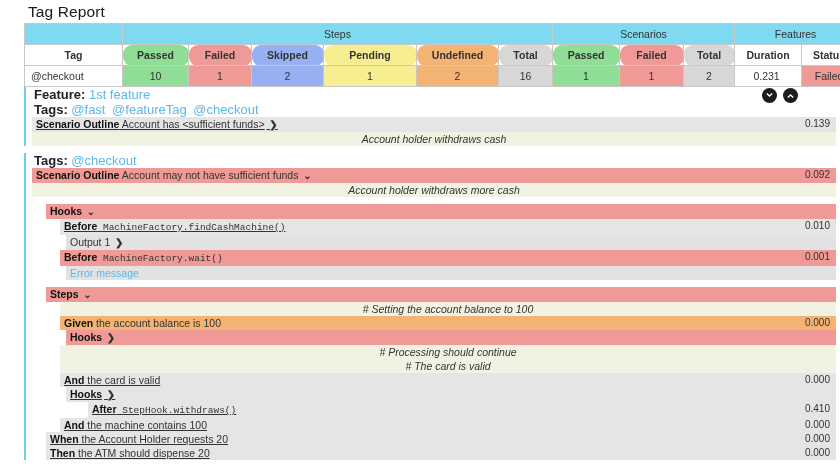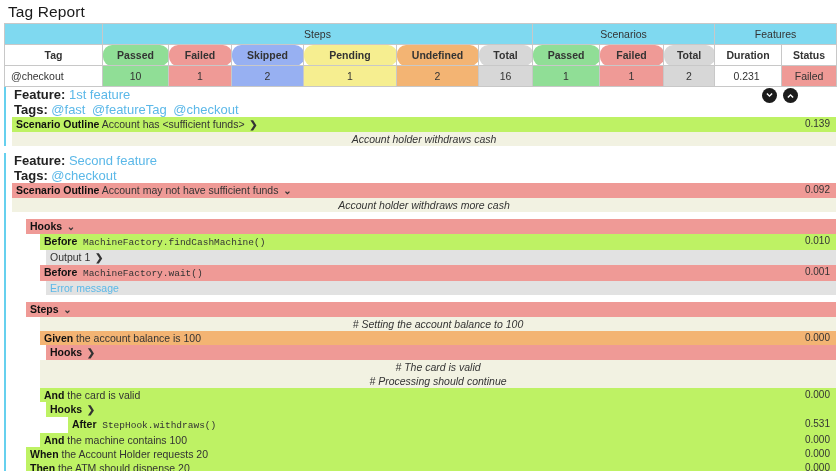--- a/index.html
+++ b/index.html
@@ -4,21 +4,21 @@
 <style>
   * { box-sizing: border-box; }
   html, body {
     margin: 0; padding: 0;
     width: 840px; height: 471px;
     background: #ffffff;
     font-family: "Liberation Sans", sans-serif;
     color: #333333;
     overflow: hidden;
   }
-  .page { width: 840px; height: 471px; position: relative; }
+  .page { width: 840px; height: 471px; position: relative; padding-left: 20px; }
 
   
   .report-title {
     font-size: 15.5px;
     font-weight: 400;
     color: #1a1a1a;
     padding: 3px 0 2px 8px;
     letter-spacing: .1px;
   }
 
@@ -93,21 +93,21 @@
     padding: 0 4px 0 4px;
     white-space: nowrap;
     overflow: hidden;
   }
   .row .dur {
     position: absolute;
     right: 6px; top: 0;
     font-size: 10px;
     color: #333;
   }
-  .r-pass { background: #bef264; }
+  .r-pass { background: #e5e5e5; text-decoration: underline; }
   .r-fail { background: #ef9a96; }
   .r-undef { background: #f3b473; }
   .r-narr { background: #f2f2e2; font-style: italic; color: #333; text-align: center; }
   .r-out  { background: #e2e2e2; }
   .kw { font-weight: bold; color: #111; }
   .mono { font-family: "Liberation Mono", monospace; font-size: 9.5px; }
   .chev { font-weight: bold; font-size: 10px; padding-left: 2px; }
 
   .ind1 { margin-left: 14px; }
   .ind2 { margin-left: 28px; }
@@ -193,39 +193,38 @@
   </div>
 
   <div class="features" id="features-root">
       <div class="feature-block">
         <div class="meta-line"><span class="meta-label">Feature:</span><span class="link"> 1st feature</span></div>
         <div class="meta-line"><span class="meta-label">Tags:</span><span class="link"> @fast</span><span class="link"> @featureTag</span><span class="link"> @checkout</span></div>
         <div class="row r-pass"><span class="kw">Scenario Outline</span><span> Account has &lt;sufficient funds&gt;</span><span class="chev"> ❯</span><span class="dur">0.139</span></div>
         <div class="row r-narr"><span>Account holder withdraws cash</span></div>
       </div>
       <div class="feature-block">
-        <div class="meta-line"><span class="meta-label">Feature:</span><span class="link"> Second feature</span></div>
         <div class="meta-line"><span class="meta-label">Tags:</span><span class="link"> @checkout</span></div>
         <div class="row r-fail"><span class="kw">Scenario Outline</span><span> Account may not have sufficient funds</span><span class="chev"> ⌄</span><span class="dur">0.092</span></div>
         <div class="row r-narr"><span>Account holder withdraws more cash</span></div>
         <div class="gap-md"></div>
         <div class="row r-fail ind1"><span class="kw">Hooks</span><span class="chev"> ⌄</span></div>
         <div class="row r-pass ind2"><span class="kw">Before</span><span class="mono"> MachineFactory.findCashMachine()</span><span class="dur">0.010</span></div>
         <div class="row r-out ind3"><span>Output 1</span><span class="chev"> ❯</span></div>
         <div class="row r-fail ind2"><span class="kw">Before</span><span class="mono"> MachineFactory.wait()</span><span class="dur">0.001</span></div>
         <div class="row r-out ind3"><span class="link">Error message</span></div>
         <div class="gap-md"></div>
         <div class="row r-fail ind1"><span class="kw">Steps</span><span class="chev"> ⌄</span></div>
         <div class="row r-narr ind2"><span># Setting the account balance to 100</span></div>
         <div class="row r-undef ind2"><span class="kw">Given</span><span> the account balance is 100</span><span class="dur">0.000</span></div>
         <div class="row r-fail ind3"><span class="kw">Hooks</span><span class="chev"> ❯</span></div>
+        <div class="row r-narr ind2"><span># Processing should continue</span></div>
         <div class="row r-narr ind2"><span># The card is valid</span></div>
-        <div class="row r-narr ind2"><span># Processing should continue</span></div>
         <div class="row r-pass ind2"><span class="kw">And</span><span> the card is valid</span><span class="dur">0.000</span></div>
         <div class="row r-pass ind3"><span class="kw">Hooks</span><span class="chev"> ❯</span></div>
-        <div class="row r-pass ind4"><span class="kw">After</span><span class="mono"> StepHook.withdraws()</span><span class="dur">0.531</span></div>
+        <div class="row r-pass ind4"><span class="kw">After</span><span class="mono"> StepHook.withdraws()</span><span class="dur">0.410</span></div>
         <div class="row r-pass ind2"><span class="kw">And</span><span> the machine contains 100</span><span class="dur">0.000</span></div>
         <div class="row r-pass ind1"><span class="kw">When</span><span> the Account Holder requests 20</span><span class="dur">0.000</span></div>
         <div class="row r-pass ind1"><span class="kw">Then</span><span> the ATM should dispense 20</span><span class="dur">0.000</span></div>
       </div>
     </div>
 
 </div>
 
 </body></html>

